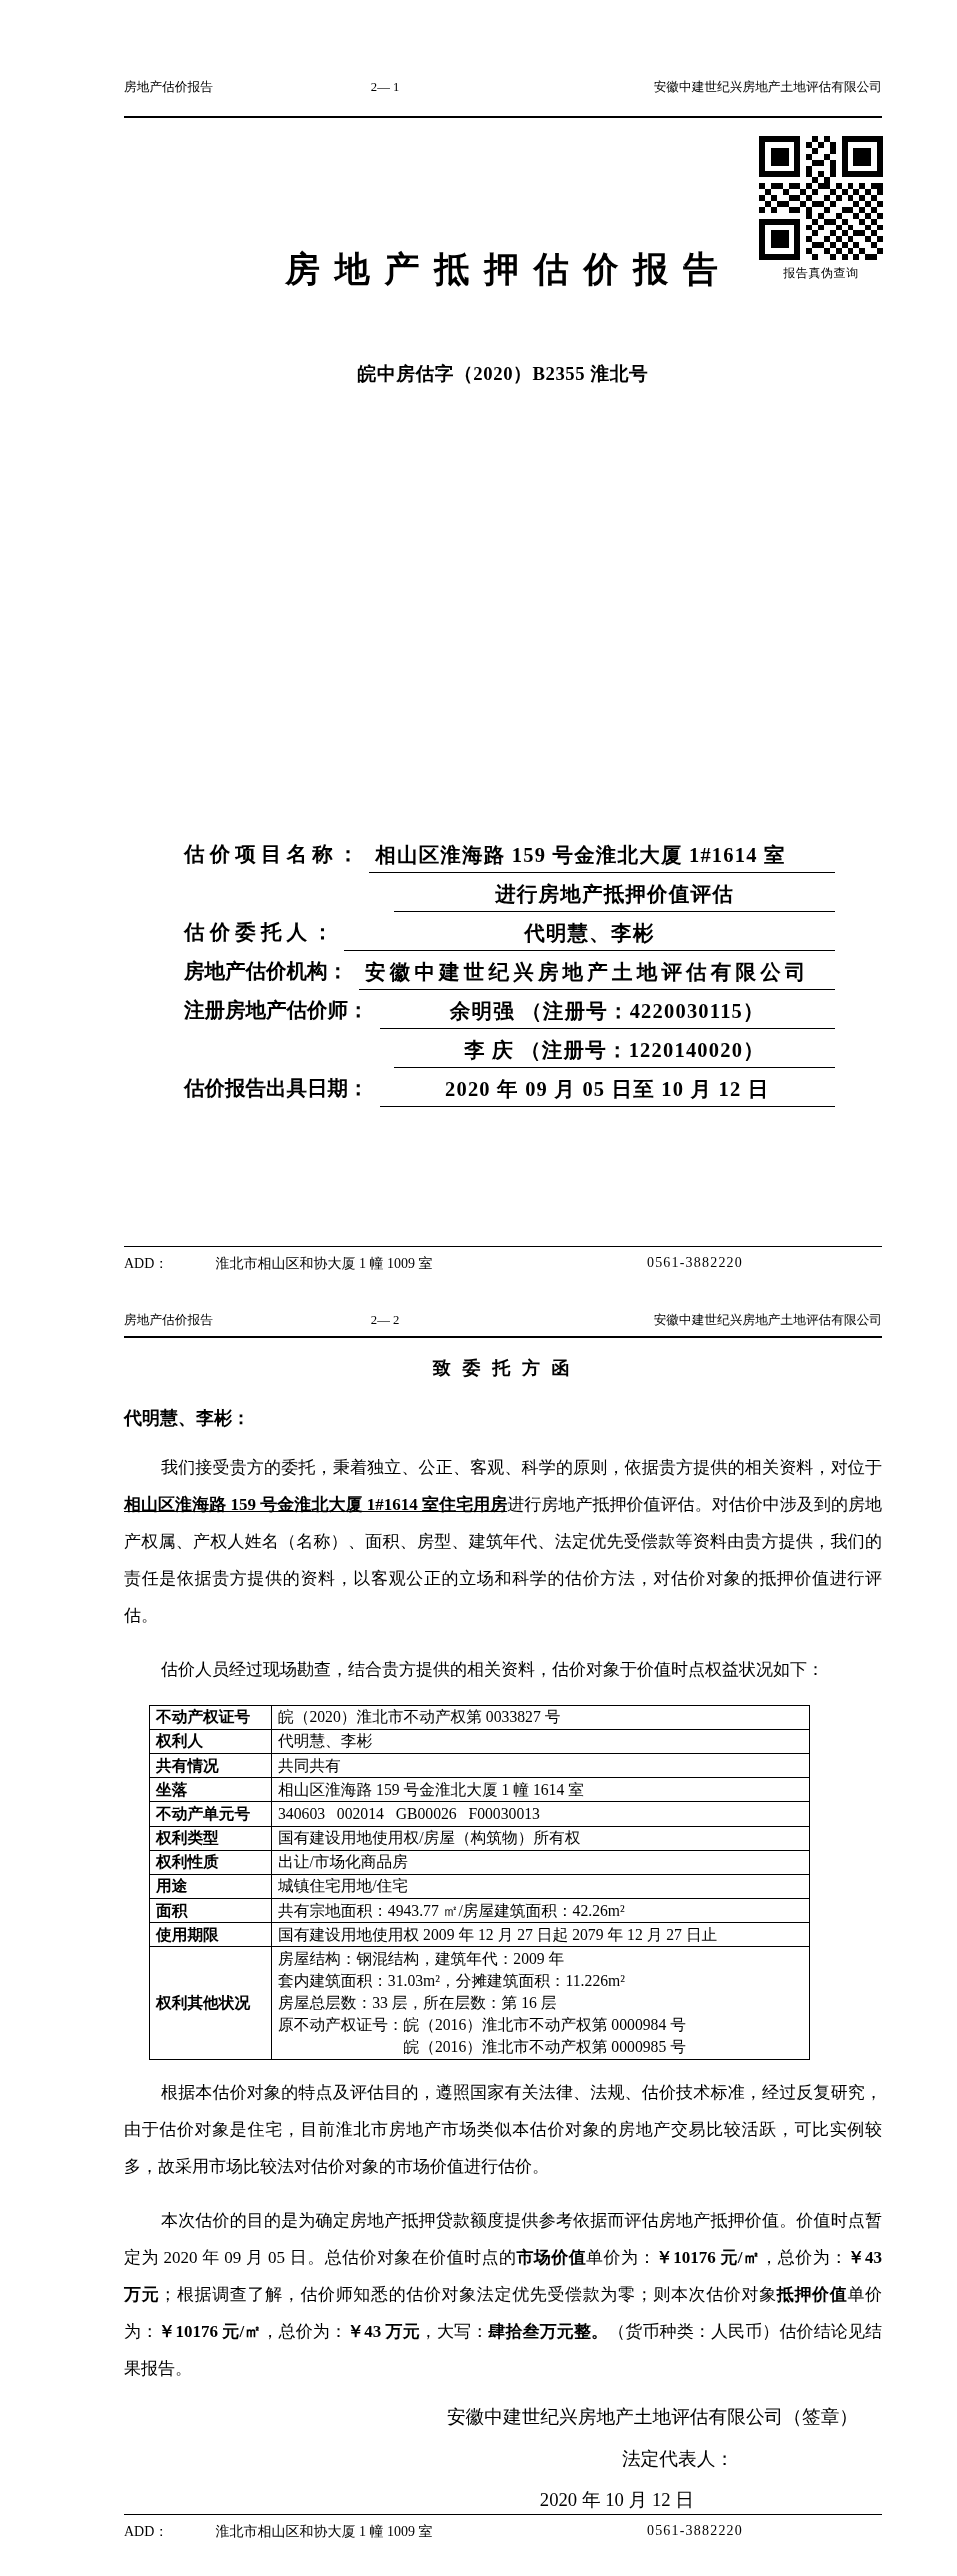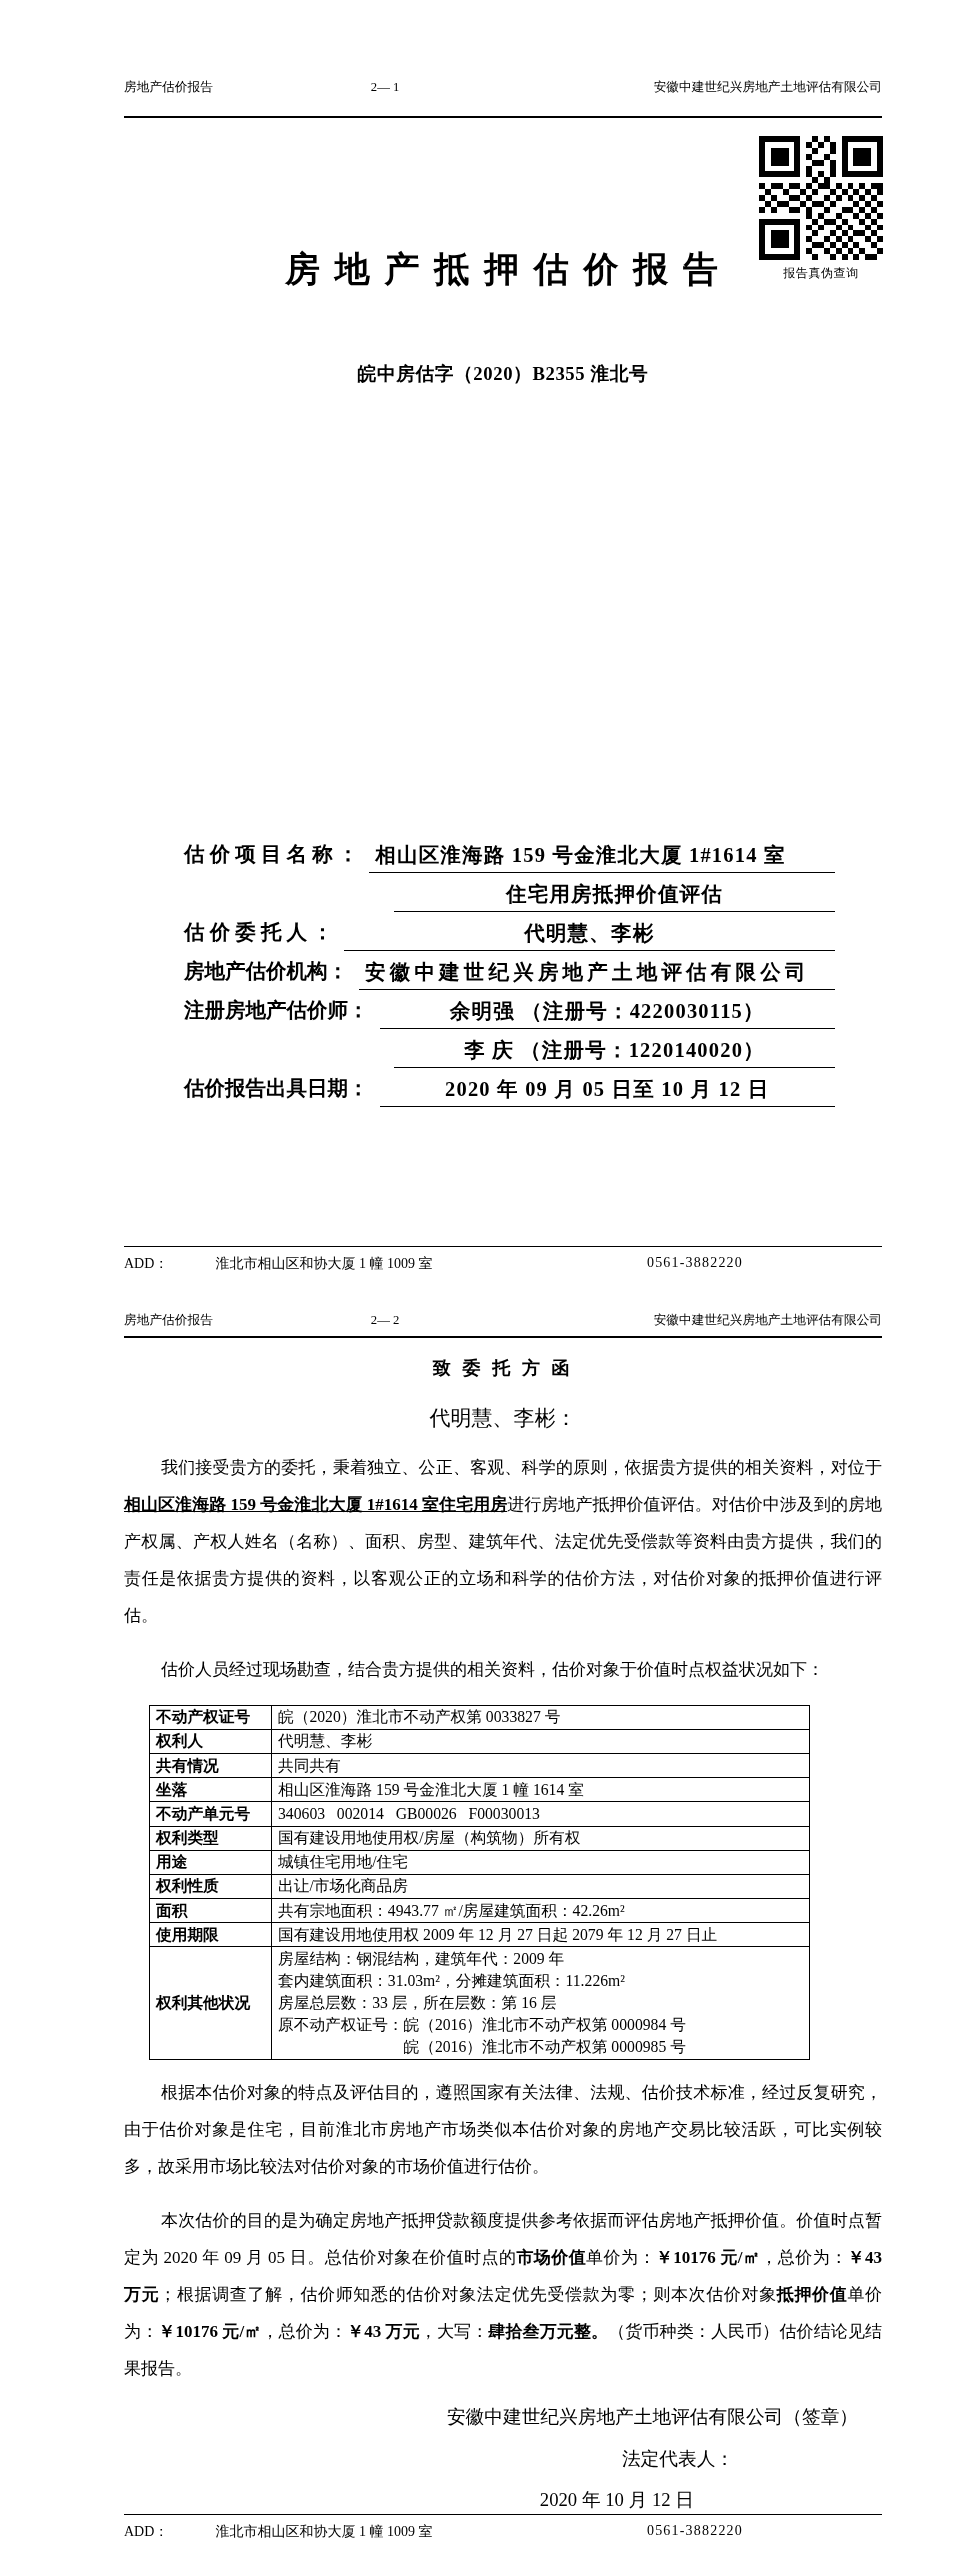--- a/index.html
+++ b/index.html
@@ -37,21 +37,21 @@
   .form{margin:448px 47px 0 60px;font-size:20.5px;font-weight:bold;}
   .frow{display:flex;align-items:flex-end;height:39px;}
   .flabel{white-space:pre;padding-bottom:5.4px;}
   .fspacer{width:199px;}
   .fval{flex:1;border-bottom:1.8px solid #000;padding:0 6px 3.6px;white-space:pre;letter-spacing:1.2px;margin-left:11px;}
   .fval.ctr{text-align:center;}
   .fval.sp{letter-spacing:4.2px;}
 
   
   .letter-title{margin-top:15.7px;text-align:center;font-size:18px;line-height:29px;font-weight:bold;letter-spacing:3.6px;white-space:pre;}
-  .salutation{margin-top:23px;font-size:21px;line-height:25px;font-weight:normal;text-align:center;}
+  .salutation{margin-top:23px;font-size:18px;line-height:25px;font-weight:bold;}
   .para{font-size:17px;line-height:37px;text-align:justify;text-indent:37px;}
   .para.m-top{margin-top:18px;}
   .para.m-top-sm{margin-top:14.5px;}
   .b{font-weight:bold;}
   .u{text-decoration:underline;}
 
   table.rights{border-collapse:collapse;width:661px;margin:8.4px 0 0 25px;font-size:15.7px;border:1.2px solid #000;}
   table.rights td{border:0.6px solid #000;padding:0.6px 6px;line-height:22px;vertical-align:middle;white-space:pre-wrap;}
   td.tl{font-weight:bold;width:109px;}
 
@@ -74,21 +74,21 @@
     <h1 class="main-title">房 地 产 抵 押 估 价 报 告</h1>
     <div class="report-no">皖中房估字（2020）B2355 淮北号</div>
 
     <div class="form">
       <div class="frow">
         <span class="flabel">估 价 项 目 名 称 ：</span>
         <span class="fval">相山区淮海路 159 号金淮北大厦 1#1614 室</span>
       </div>
       <div class="frow">
         <span class="fspacer"></span>
-        <span class="fval ctr">住宅用房抵押价值评估</span>
+        <span class="fval ctr">进行房地产抵押价值评估</span>
       </div>
       <div class="frow">
         <span class="flabel">估 价 委 托 人 ：</span>
         <span class="fval ctr">代明慧、李彬</span>
       </div>
       <div class="frow">
         <span class="flabel">房地产估价机构：</span>
         <span class="fval sp">安徽中建世纪兴房地产土地评估有限公司</span>
       </div>
       <div class="frow">
@@ -170,26 +170,26 @@
         </tr>
         <tr>
           <td class="tl">不动产单元号</td>
           <td>340603   002014   GB00026   F00030013</td>
         </tr>
         <tr>
           <td class="tl">权利类型</td>
           <td>国有建设用地使用权/房屋（构筑物）所有权</td>
         </tr>
         <tr>
+          <td class="tl">权利性质</td>
+          <td>出让/市场化商品房</td>
+        </tr>
+        <tr>
           <td class="tl">用途</td>
           <td>城镇住宅用地/住宅</td>
-        </tr>
-        <tr>
-          <td class="tl">权利性质</td>
-          <td>出让/市场化商品房</td>
         </tr>
         <tr>
           <td class="tl">面积</td>
           <td>共有宗地面积：4943.77 ㎡/房屋建筑面积：42.26m²</td>
         </tr>
         <tr>
           <td class="tl">使用期限</td>
           <td>国有建设用地使用权 2009 年 12 月 27 日起 2079 年 12 月 27 日止</td>
         </tr>
         <tr>

